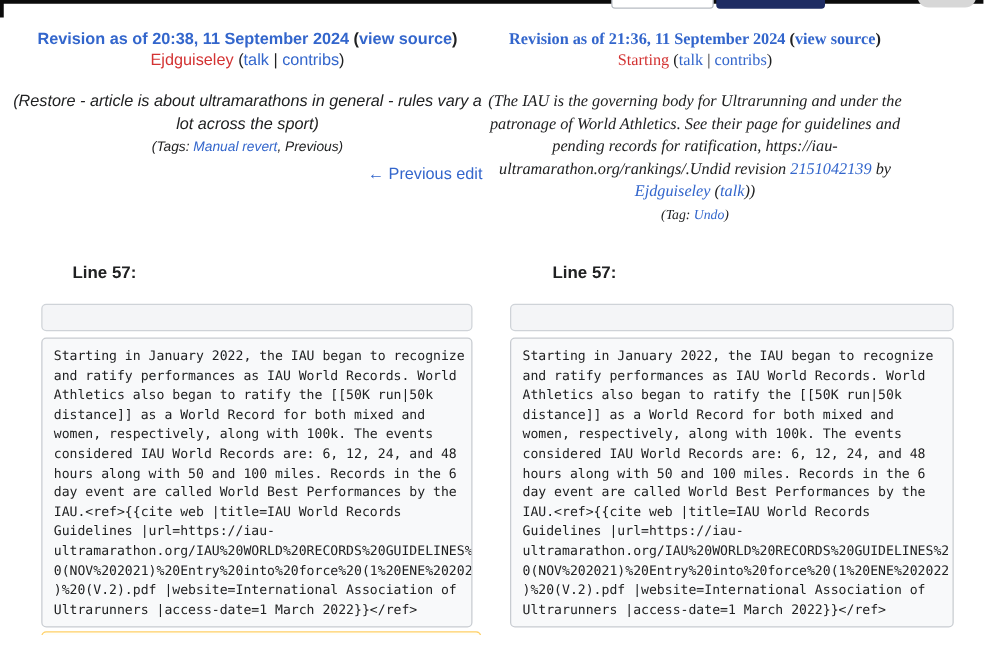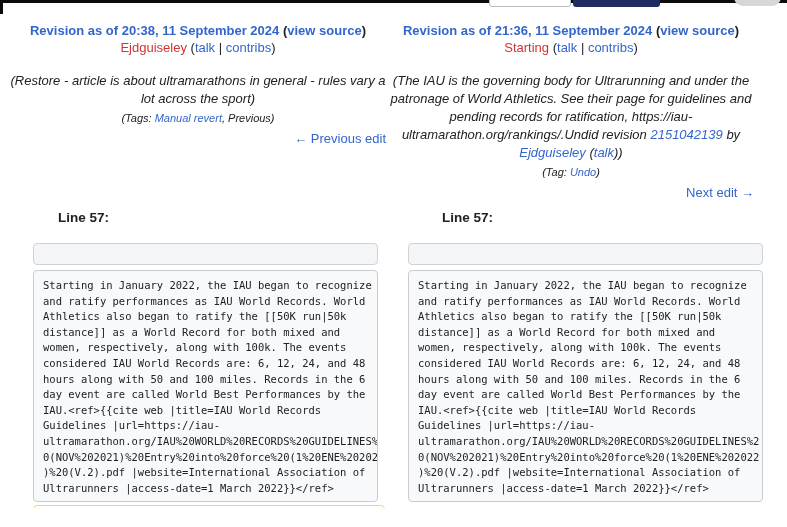--- a/index.html
+++ b/index.html
@@ -12,21 +12,21 @@
   .corner-mark{position:absolute;left:0;top:0;width:3px;height:14px;background:#0b0b0b;}
   .top-search{position:absolute;left:489px;top:-14px;width:82px;height:21px;background:#fff;
     border:1px solid #b7bcc2;border-radius:3px;box-sizing:border-box;font-size:11px;padding:0 4px;}
   .top-search-btn{position:absolute;left:573px;top:-14px;width:87px;height:21px;background:#1e2c63;
     border:none;border-radius:3px;}
   .top-side-btn{position:absolute;left:734px;top:-16px;width:47px;height:22px;background:#d7d7d7;
     border:none;border-radius:9px;}
   
   .col{position:absolute;top:22px;text-align:center;}
   .col.left{left:10px;width:376px;}
-  .col.right{left:388px;width:366px;}
+  .col.right{left:373px;width:366px;font-family:Liberation Serif, serif;}
   .rev-title{font-size:13px;line-height:17px;font-weight:bold;}
   .rev-title a, a{color:#3366cc;text-decoration:none;}
   .black{color:#202122;}
   .user-line{font-size:13px;line-height:18px;}
   .redlink{color:#d33333;}
   .summary{font-style:italic;font-size:13px;line-height:18px;color:#202122;margin-top:15px;}
   .summary a{font-style:italic;}
   .tags{font-style:italic;font-size:11px;line-height:15px;color:#202122;margin-top:3px;}
   .nav{font-size:13px;line-height:17px;margin-top:4px;text-align:right;}
   
@@ -84,23 +84,20 @@
     <div class="user-line">
       <a href="#" class="redlink">Starting</a>
       <span class="black">(</span><a href="#">talk</a><span class="black"> | </span><a href="#">contribs</a><span class="black">)</span>
     </div>
     <div class="summary">
       <span>(The IAU is the governing body for Ultrarunning and under the patronage of World Athletics. See their page for guidelines and pending records for ratification, https://iau-ultramarathon.org/rankings/.Undid revision </span><a href="#">2151042139</a><span> by </span><a href="#">Ejdguiseley</a><span> (</span><a href="#">talk</a><span>))</span>
     </div>
     <div class="tags">
       <span>(Tag: </span><a href="#">Undo</a><span>)</span>
     </div>
-    <div class="nav">
-      <a href="#">Next edit →</a>
-    </div>
   </div>
 
   <div class="line-heading left">Line 57:</div>
   <div class="line-heading right">Line 57:</div>
 
   <div class="empty-cell left"></div>
   <div class="empty-cell right"></div>
 
   <div class="context-cell left">Starting in January 2022, the IAU began to recognize
 and ratify performances as IAU World Records. World

